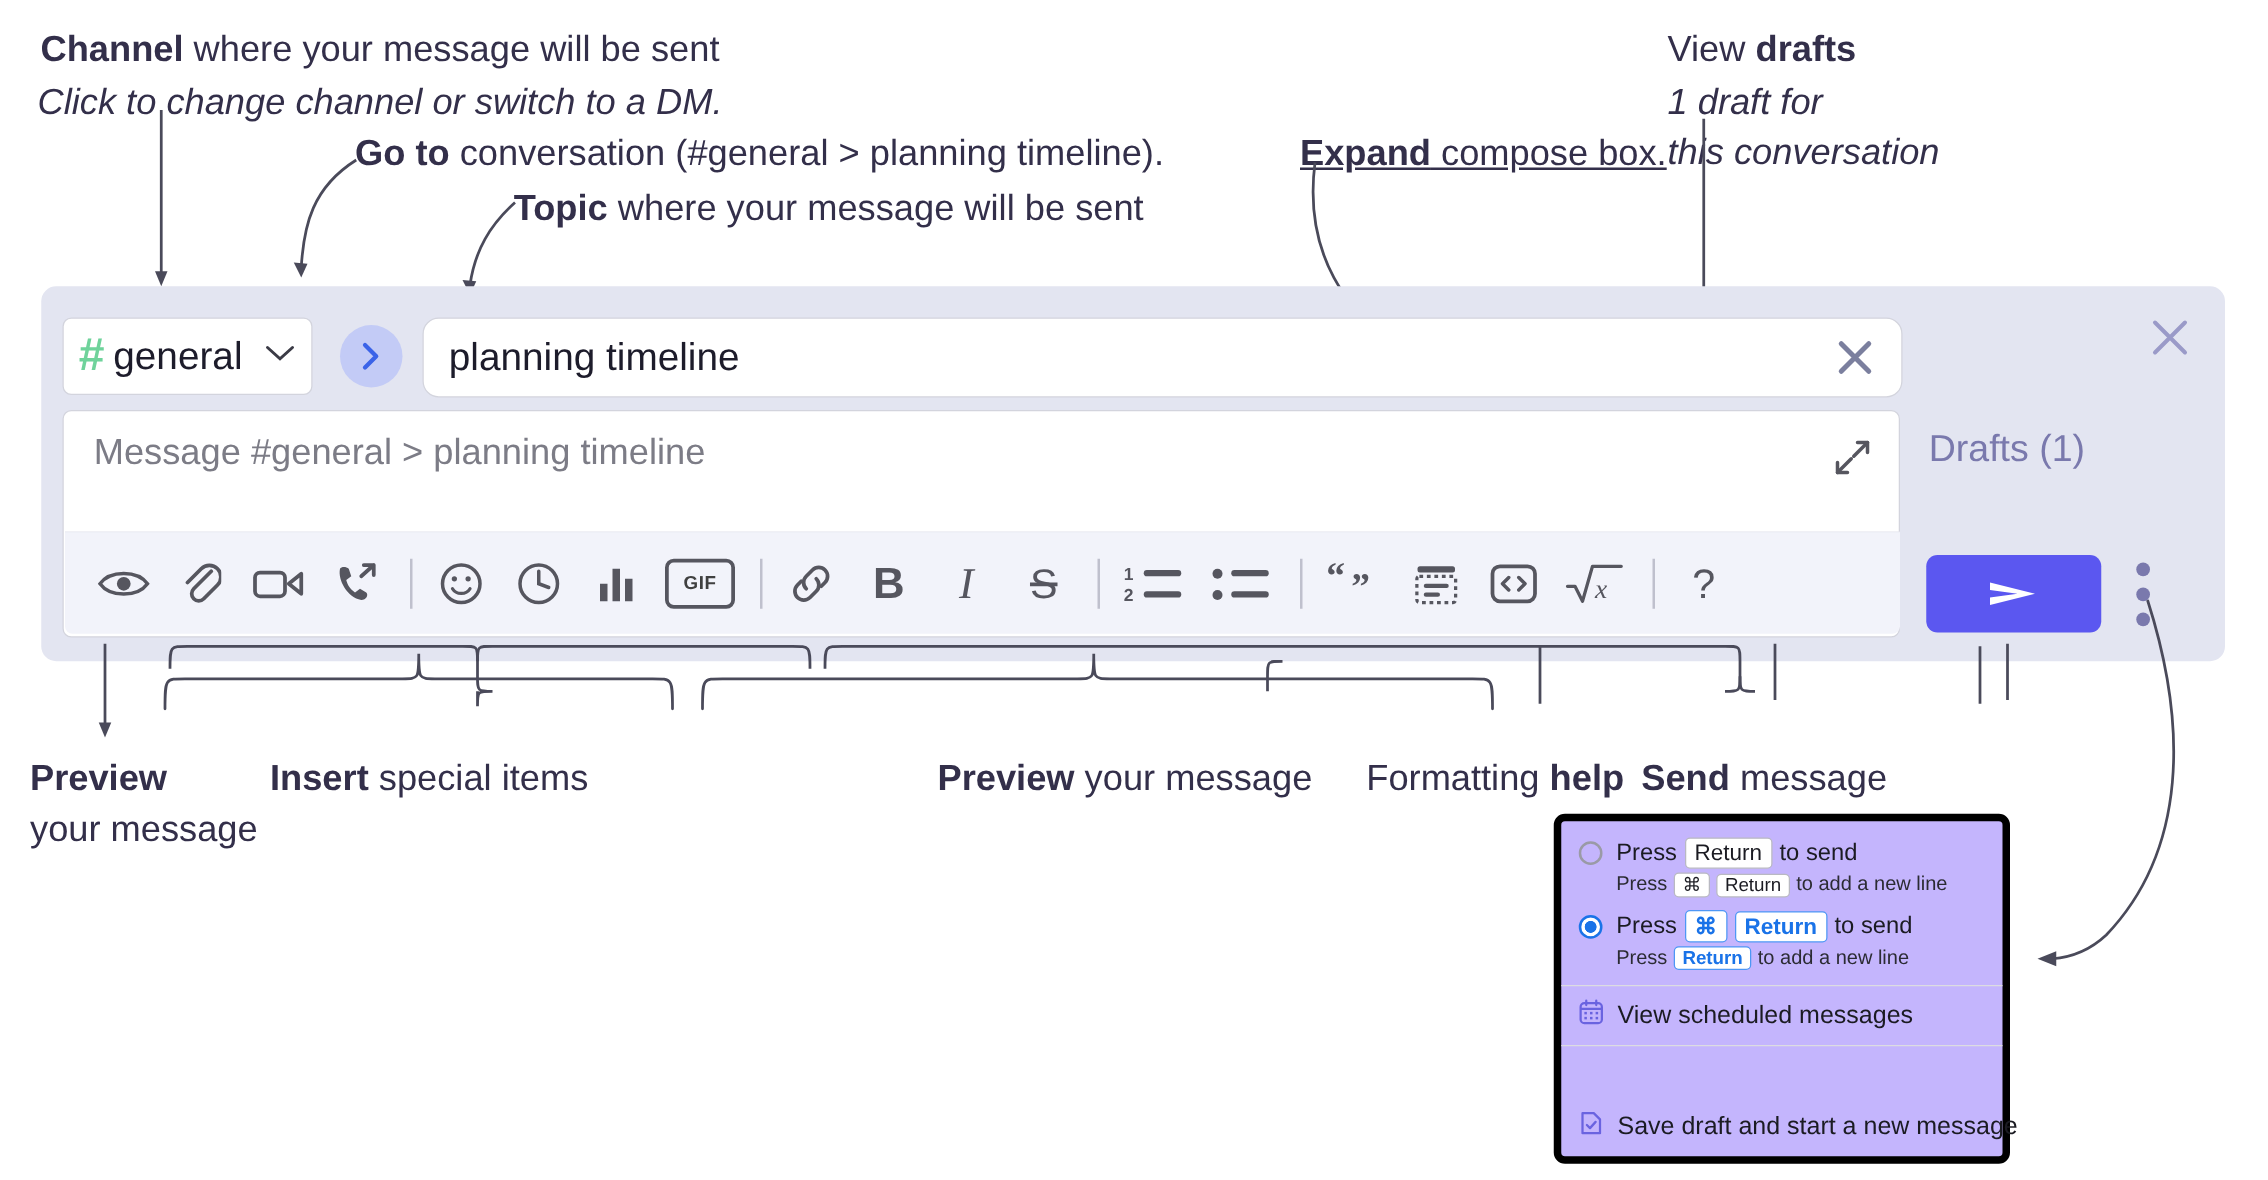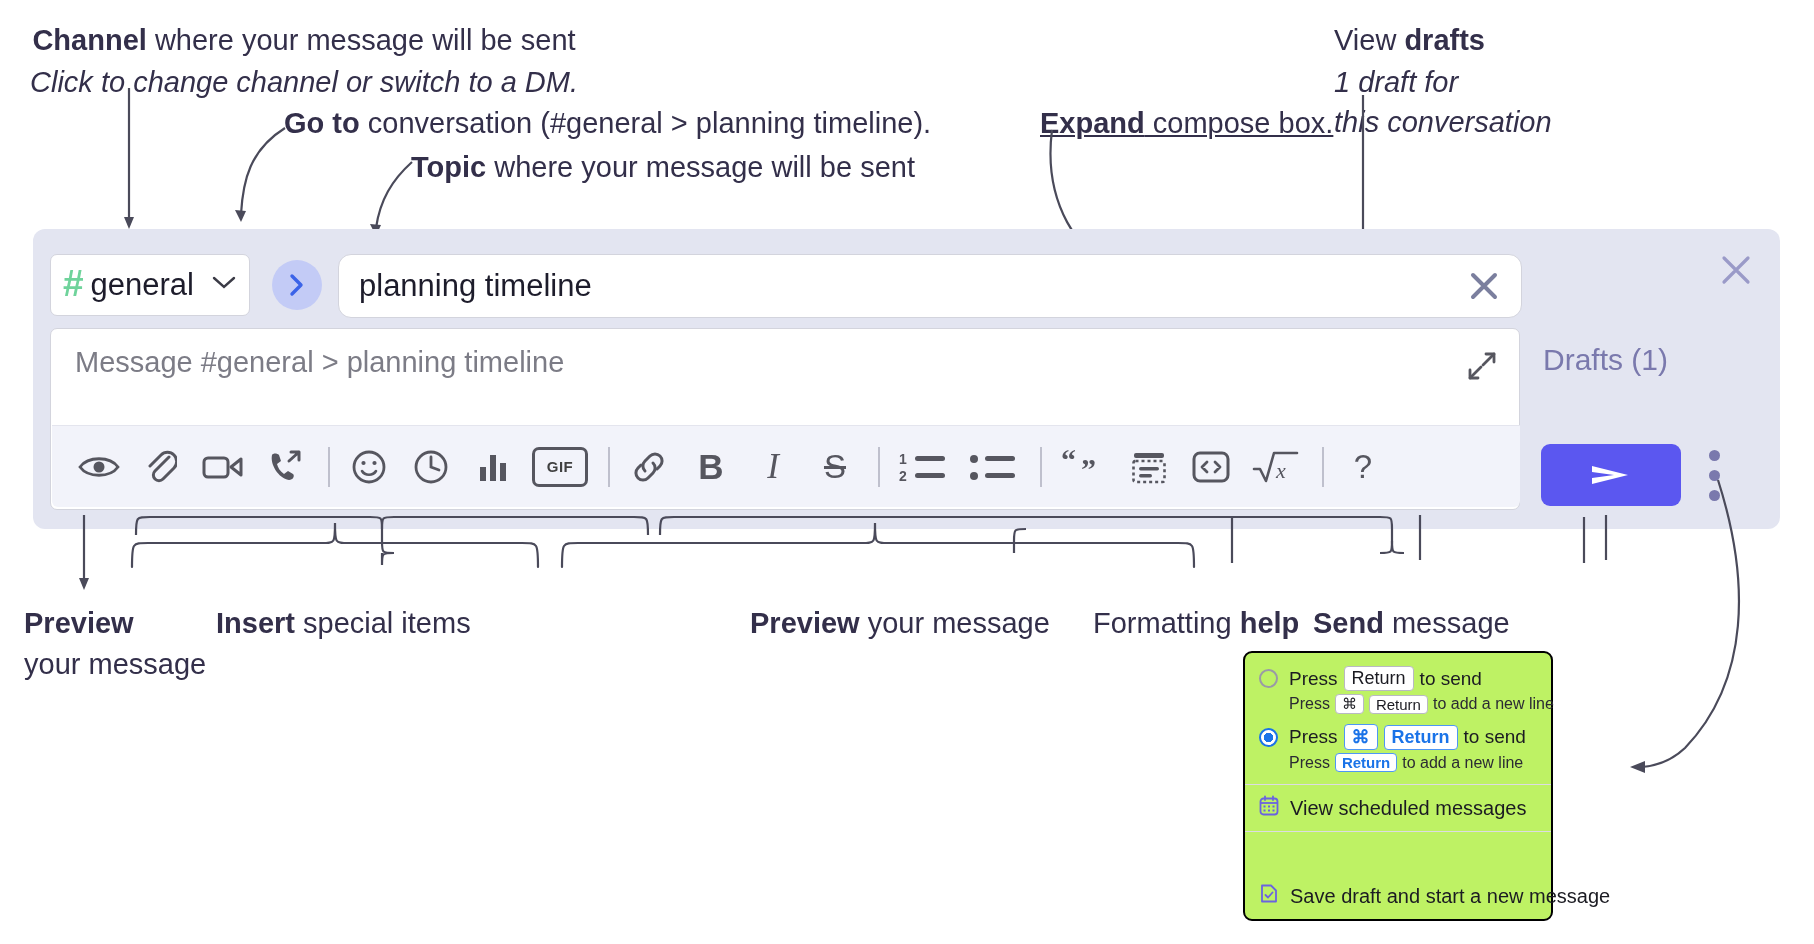--- a/index.html
+++ b/index.html
@@ -66,22 +66,22 @@
   }
   .sendbtn{
     position:absolute;left:1541px;top:444px;width:140px;height:62px;
     background:#5b57f0;border-radius:9px;display:flex;align-items:center;justify-content:center;
   }
   .kebab{position:absolute;left:1708px;top:450px;width:12px;display:flex;flex-direction:column;gap:9px;align-items:center;}
   .kebab i{display:block;width:11px;height:11px;border-radius:50%;background:#7a79ad;}
 
   
   #menu{
-    position:absolute;left:1243px;top:651px;width:310px;
-    background:#bef264;border:2px solid #000000;border-radius:9px;
+    position:absolute;left:1243px;top:651px;width:365px;
+    background:#c4b5fd;border:6px solid #000000;border-radius:9px;
     box-sizing:border-box;padding:10px 0 0 0;
   }
   .mrow{display:flex;align-items:center;padding:3px 14px 0 14px;}
   .radio{width:19px;height:19px;border:2px solid #9a9aa6;border-radius:50%;margin-right:11px;box-sizing:border-box;flex:none;}
   .radio.on{border-color:#1a73e8;background:
      radial-gradient(circle at 50% 50%, #1a73e8 0 4.5px, #ffffff 5px 100%);}
   .mtxt{font-size:19px;color:#1b1b22;display:flex;align-items:center;gap:6px;white-space:nowrap;}
   .key{
     border:1px solid #b9b9c2;border-radius:4px;padding:1px 7px;font-size:18px;color:#1b1b22;background:#fff;
   }

